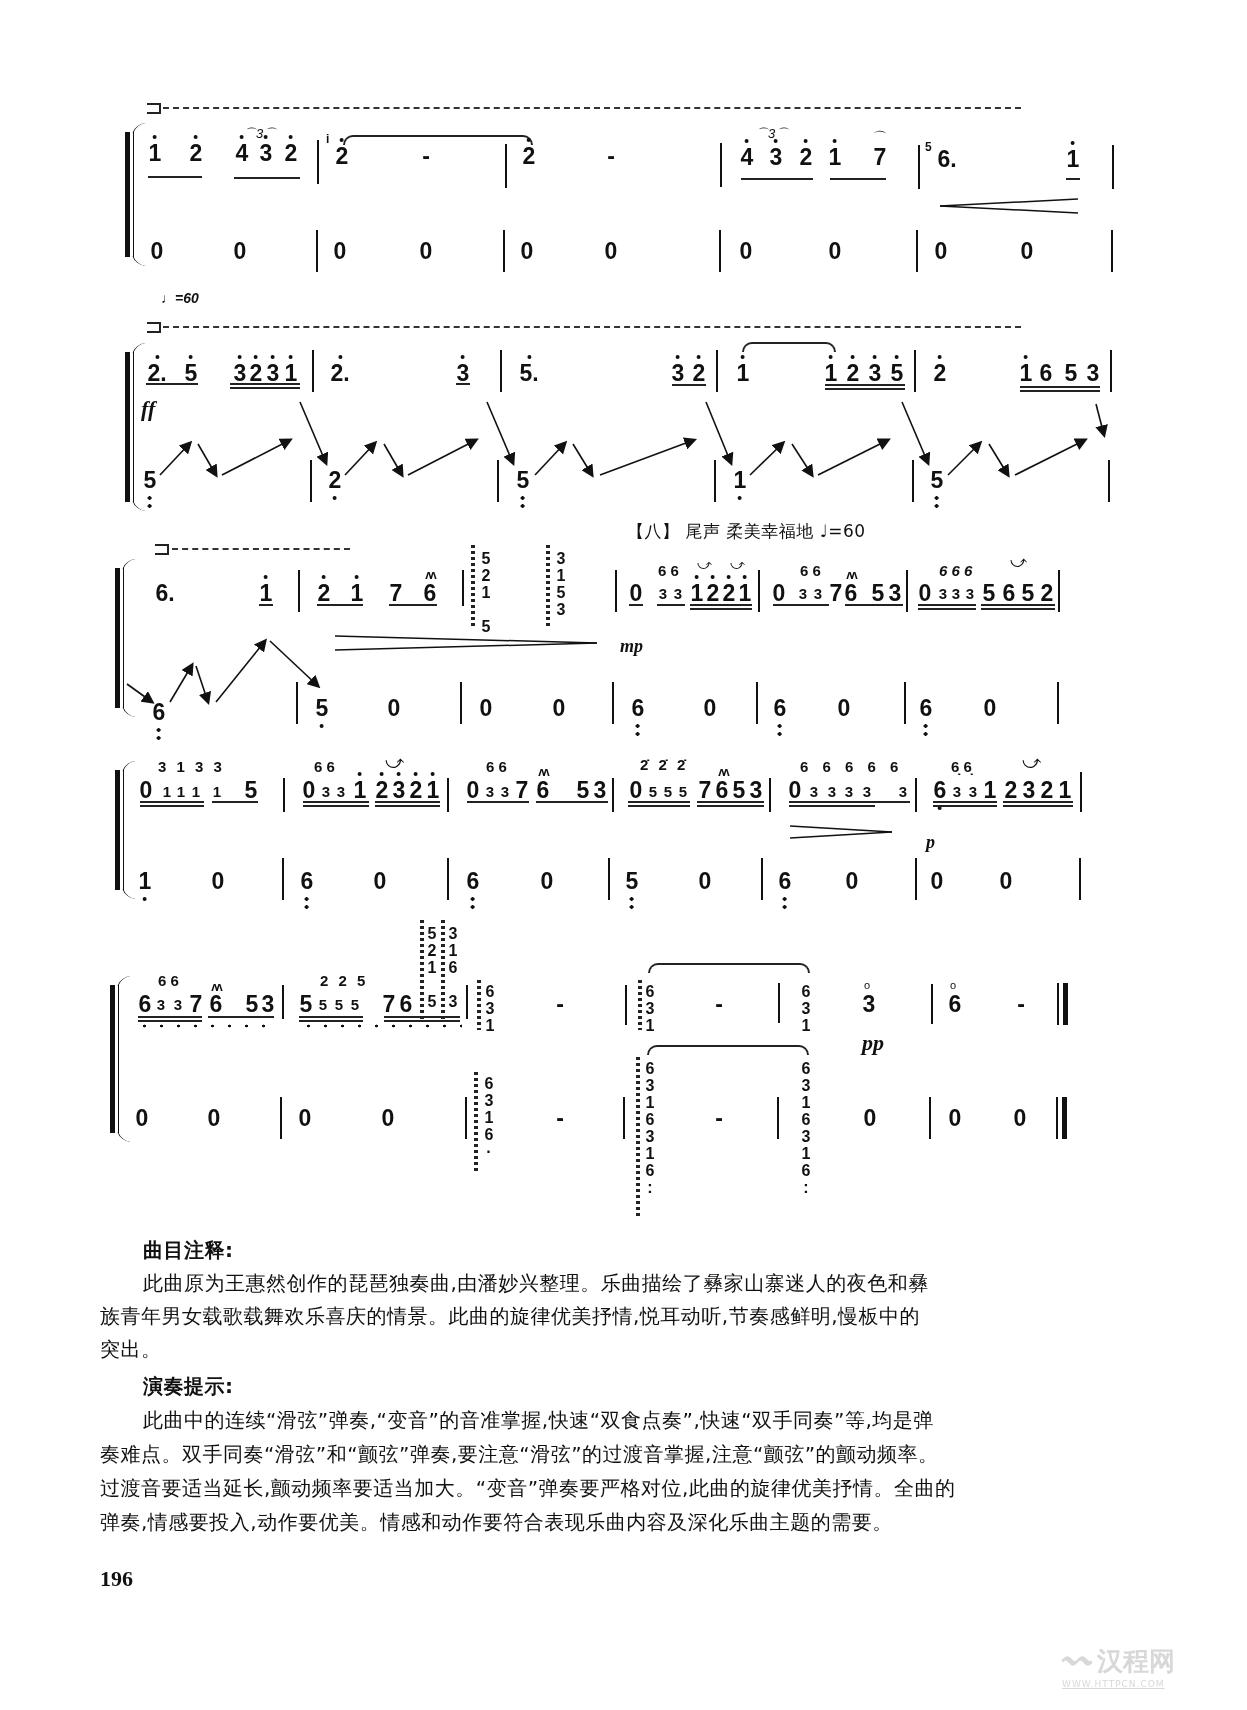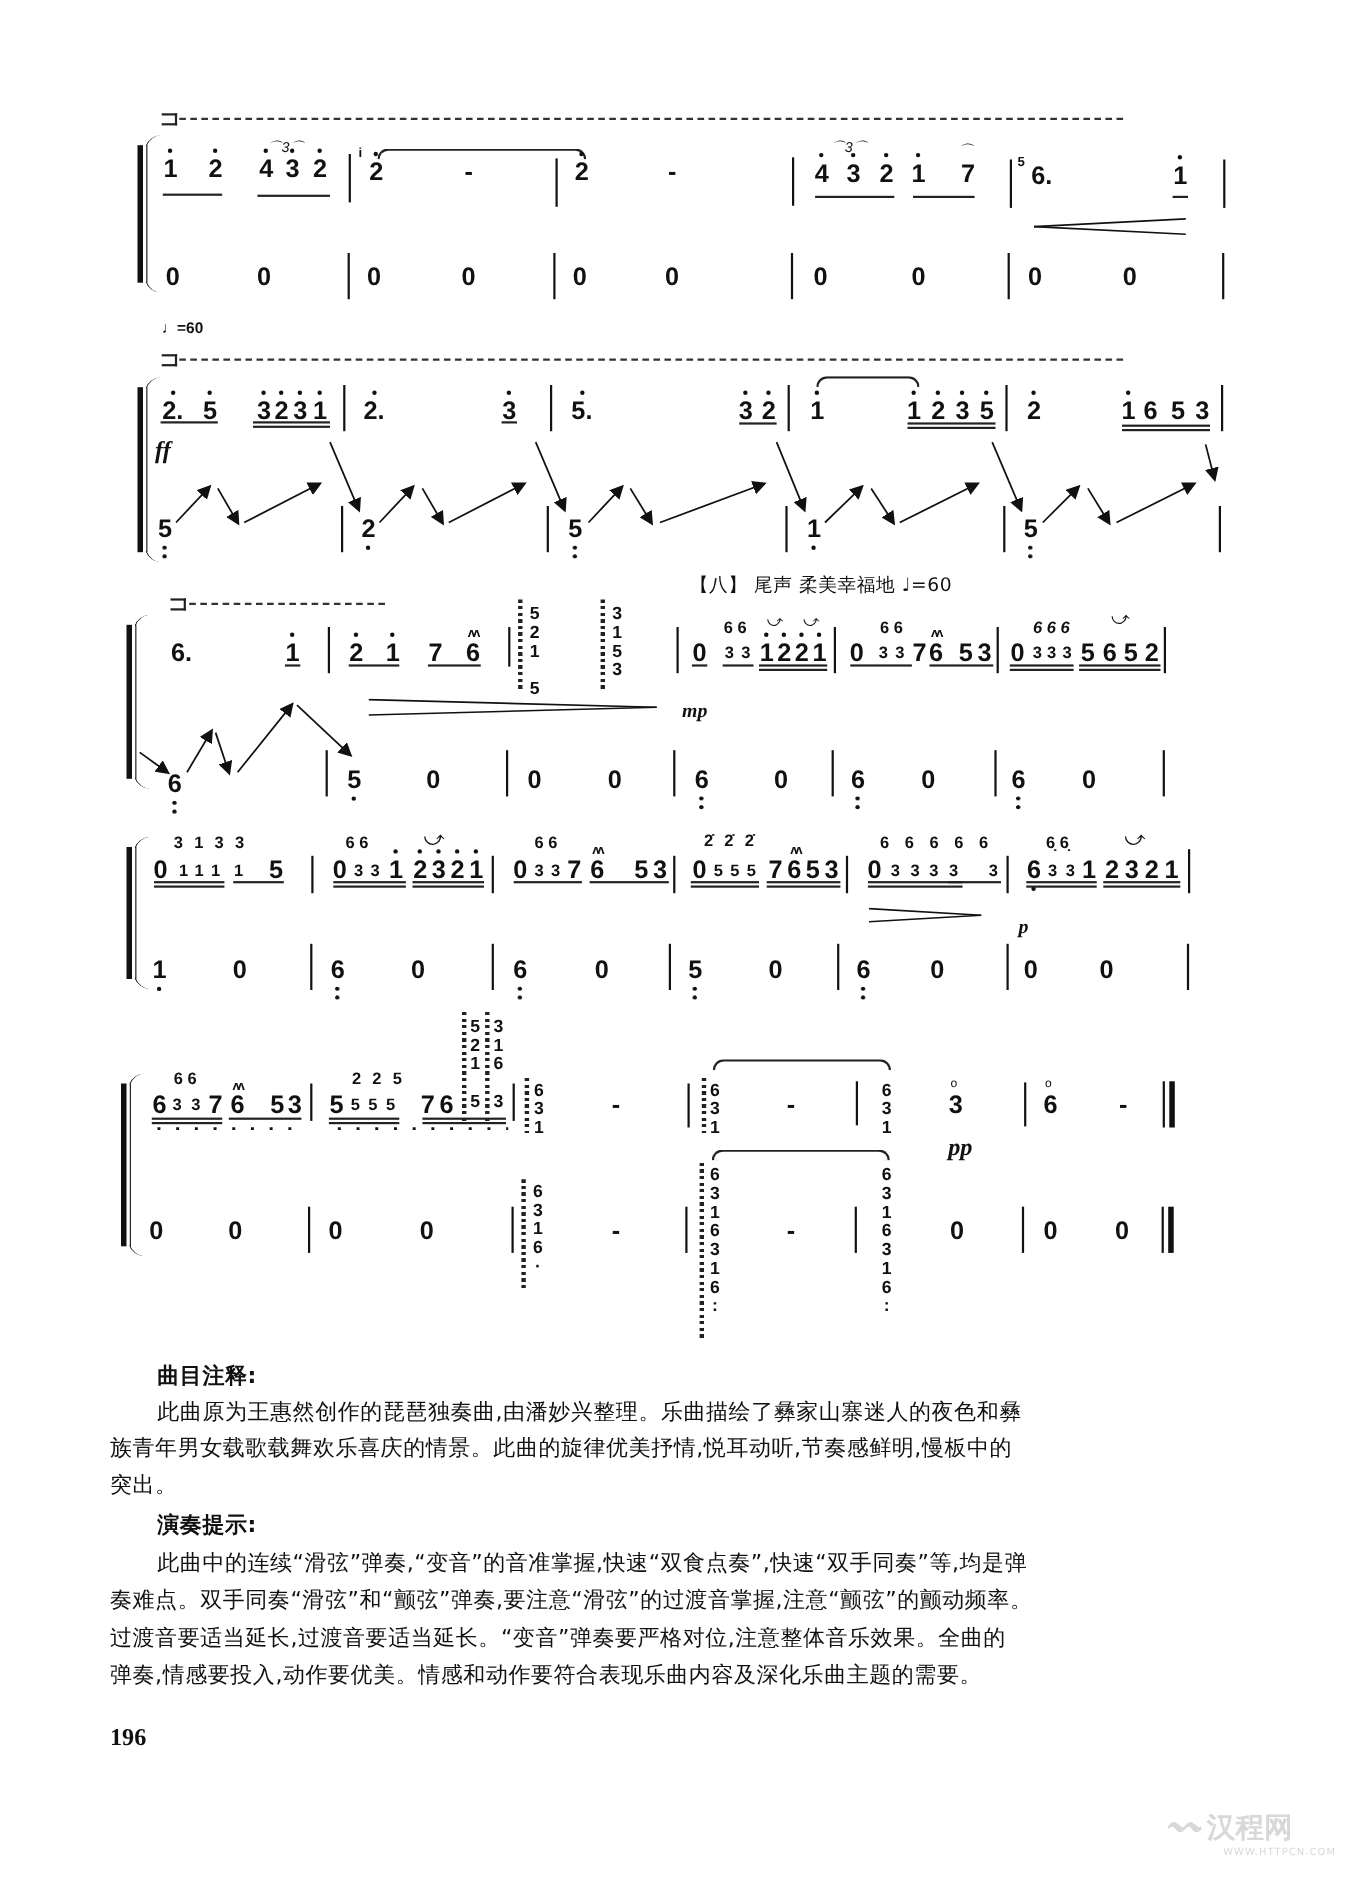--- a/index.html
+++ b/index.html
@@ -90,21 +90,21 @@
   <div class="bar" style="left:719px;top:230px;height:42px;"></div>
   <span class="note" style="left:746px;top:240px;">0</span>
   <span class="note" style="left:835px;top:240px;">0</span>
   <div class="bar" style="left:916px;top:230px;height:42px;"></div>
   <span class="note" style="left:941px;top:240px;">0</span>
   <span class="note" style="left:1027px;top:240px;">0</span>
   <div class="bar" style="left:1111px;top:230px;height:42px;"></div>
 </div>
 
 <div>
-  <span class="tempo" style="left:147px;top:290px;">♩=60</span>
+  <span class="tempo" style="left:161px;top:290px;font-style:italic;">♩=60</span>
   <span class="ped" style="left:147px;top:322px;"></span>
   <div class="dash-line" style="left:163px;top:326px;width:858px;"></div>
   <div class="brace" style="left:125px;top:352px;height:150px;"></div>
 
   <span class="note dot-above" style="left:157px;top:362px;">2.</span>
   <span class="note dot-above" style="left:191px;top:362px;">5</span>
   <div class="uline" style="left:146px;top:383px;width:52px;"></div>
   <span class="note dot-above" style="left:240px;top:362px;">3</span>
   <span class="note dot-above" style="left:256px;top:362px;">2</span>
   <span class="note dot-above" style="left:273px;top:362px;">3</span>
@@ -485,23 +485,23 @@
 
 <div>
   <div class="txt section-head" style="left:143px;top:1237px;">曲目注释:</div>
   <div class="txt" style="left:143px;top:1270px;">此曲原为王惠然创作的琵琶独奏曲,由潘妙兴整理。乐曲描绘了彝家山寨迷人的夜色和彝</div>
   <div class="txt" style="left:100px;top:1303px;">族青年男女载歌载舞欢乐喜庆的情景。此曲的旋律优美抒情,悦耳动听,节奏感鲜明,慢板中的</div>
   <div class="txt" style="left:100px;top:1336px;">突出。</div>
 
   <div class="txt section-head" style="left:143px;top:1373px;">演奏提示:</div>
   <div class="txt" style="left:143px;top:1407px;">此曲中的连续“滑弦”弹奏,“变音”的音准掌握,快速“双食点奏”,快速“双手同奏”等,均是弹</div>
   <div class="txt" style="left:100px;top:1441px;">奏难点。双手同奏“滑弦”和“颤弦”弹奏,要注意“滑弦”的过渡音掌握,注意“颤弦”的颤动频率。</div>
-  <div class="txt" style="left:100px;top:1475px;">过渡音要适当延长,过渡音要适当延长。“变音”弹奏要严格对位,注意整体音乐效果。全曲的</div>
+  <div class="txt" style="left:100px;top:1475px;">过渡音要适当延长,颤动频率要适当加大。“变音”弹奏要严格对位,此曲的旋律优美抒情。全曲的</div>
   <div class="txt" style="left:100px;top:1509px;">弹奏,情感要投入,动作要优美。情感和动作要符合表现乐曲内容及深化乐曲主题的需要。</div>
 </div>
 
 <span class="footer-num" style="left:100px;top:1566px;">196</span>
 
 <div class="watermark" style="left:1062px;top:1635px;width:180px;">
   <span style="font-size:30px;">〰</span>
   <span style="font-size:26px;font-weight:bold;">汉程网</span>
-  <div style="font-size:9px;letter-spacing:1px;margin-left:50px;">WWW.HTTPCN.COM</div>
+  <div style="font-size:9px;letter-spacing:1px;text-decoration:underline;">WWW.HTTPCN.COM</div>
 </div>
 
 </body></html>

